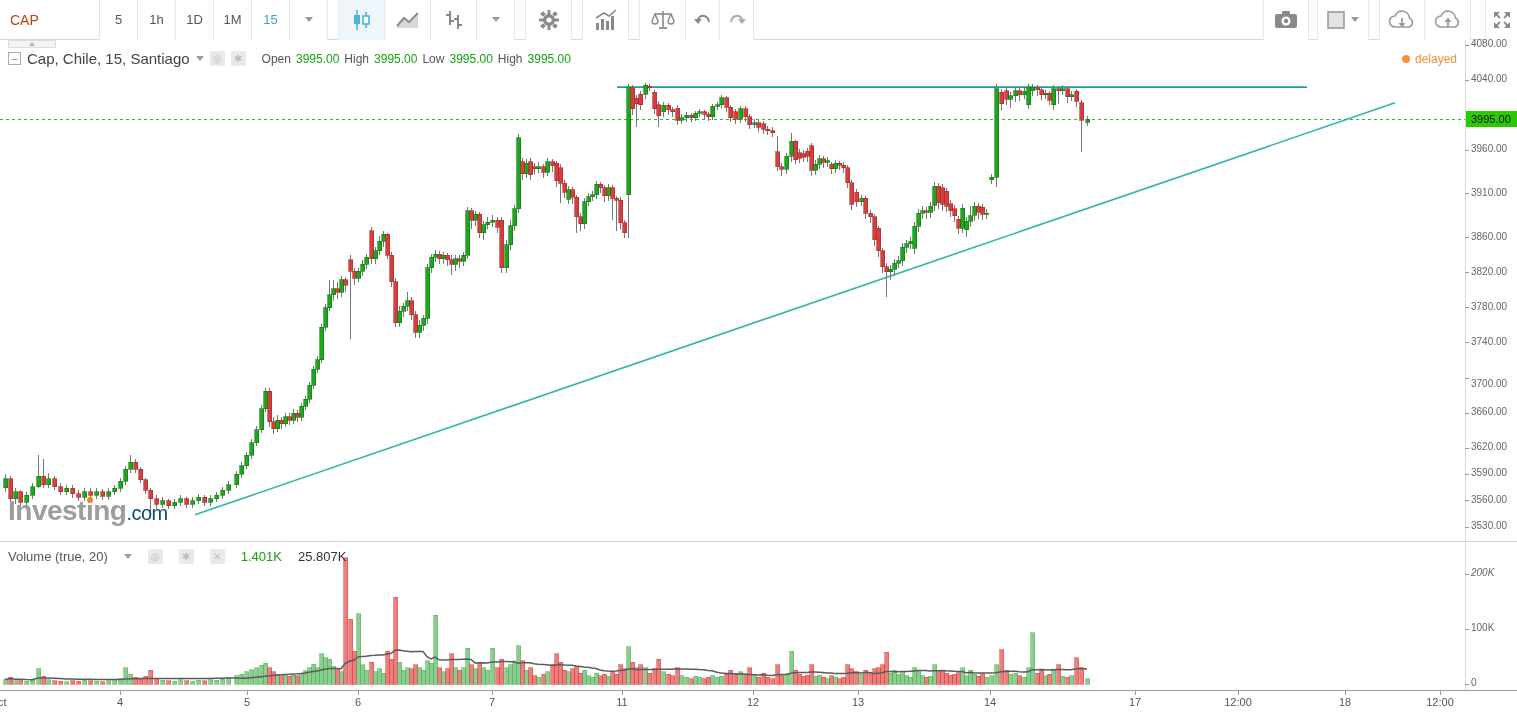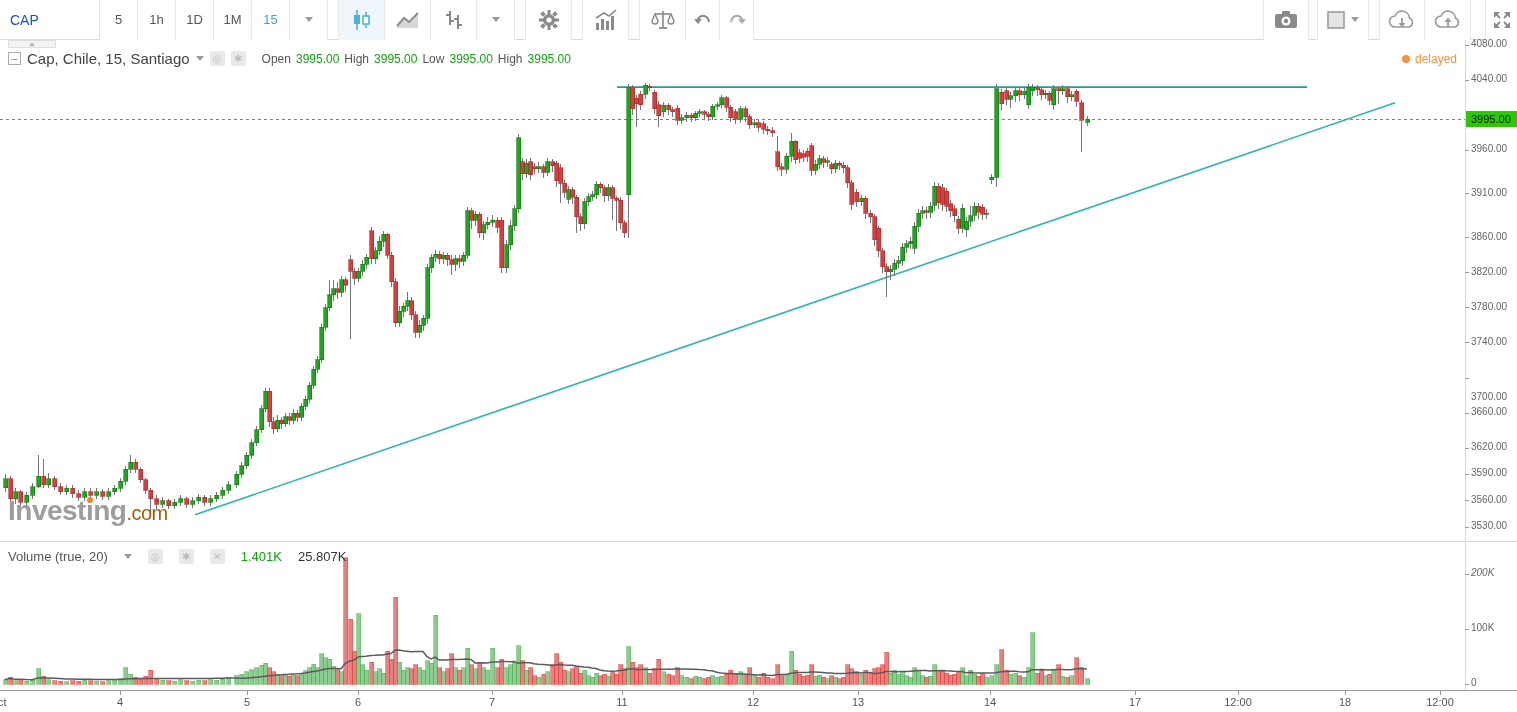--- a/index.html
+++ b/index.html
@@ -2,21 +2,21 @@
 <html><head>
 <meta charset="utf-8">
 <style>
   html,body{margin:0;padding:0;}
   body{width:1517px;height:712px;position:relative;overflow:hidden;background:#fff;
        font-family:"Liberation Sans",sans-serif;-webkit-font-smoothing:antialiased;}
   
   .toolbar{position:absolute;left:0;top:0;width:1517px;height:40px;background:#fff;
            border-bottom:1px solid #d9d9d9;display:flex;align-items:center;box-sizing:border-box;}
   .symbol-box{width:100px;height:40px;line-height:40px;padding-left:10px;box-sizing:border-box;
-              font-size:14px;color:#1d4ed8;border-right:1px solid #e4e4e4;}
+              font-size:14px;color:#c2410c;border-right:1px solid #e4e4e4;}
   .tb-btn{height:40px;min-width:38px;display:flex;align-items:center;justify-content:center;
           border-right:1px solid #e9e9e9;box-sizing:border-box;font-size:13px;color:#555;cursor:pointer;background:#fff;}
   .tb-btn.sel{color:#3fa3dc;}
   .tb-btn.iconbtn{min-width:46px;}
   .tb-caret{width:26px;}
   .caret{width:0;height:0;border-left:4px solid transparent;border-right:4px solid transparent;
          border-top:5px solid #9a9a9a;display:inline-block;}
   .tb-gap{width:10px;height:40px;border-right:1px solid #e9e9e9;}
   .tb-right{margin-left:auto;display:flex;align-items:center;height:40px;}
   .candle-sel{background:#eef6fb;}
@@ -38,21 +38,21 @@
              text-align:center;border-radius:2px;}
   .ohlc{font-size:12px;color:#555;margin-left:10px;display:flex;gap:5px;align-items:center;}
   .ohlc b{font-weight:normal;color:#12a50f;}
   .delayed{position:absolute;right:60px;top:52px;font-size:12px;color:#f8923c;display:flex;align-items:center;gap:5px;}
   .delayed .dot{width:8px;height:8px;border-radius:50%;background:#f8923c;}
   .price-tag{position:absolute;left:1466px;top:111px;width:51px;height:16px;background:#2bc902;color:#111;
              font-size:11px;line-height:16px;text-align:left;padding-left:5px;box-sizing:border-box;}
   .watermark{position:absolute;left:8px;top:495px;color:#9d9d9d;font-size:28px;font-weight:bold;letter-spacing:-.5px;}
   .watermark .idot{position:relative;}
   .watermark .idot::before{content:"";position:absolute;left:1px;top:2px;width:6px;height:6px;border-radius:50%;background:#f6861f;}
-  .watermark .com{font-weight:normal;font-size:20px;color:#a16207;}
+  .watermark .com{font-weight:normal;font-size:20px;color:#0c4a6e;}
   .vol-legend{position:absolute;left:8px;top:549px;font-size:13px;color:#555;display:flex;align-items:center;gap:16px;}
   .vol-legend .g{color:#12a50f;}
   .vol-legend .k{color:#333;}
   .mini-tab{position:absolute;left:8px;top:40px;width:48px;height:8px;background:#f4f4f4;border:1px solid #ddd;
             box-sizing:border-box;display:flex;align-items:center;justify-content:center;}
   .mini-tab .up{width:0;height:0;border-left:3px solid transparent;border-right:3px solid transparent;border-bottom:4px solid #b5b5b5;}
   svg{display:block;}
 </style>
 </head>
 <body>
@@ -953,21 +953,21 @@
     <div class="ptick" style="top: 186.982px;">3910.00</div>
     <div class="ptick-dash" style="top: 237.3px;"></div>
     <div class="ptick" style="top: 230.8px;">3860.00</div>
     <div class="ptick-dash" style="top: 272.355px;"></div>
     <div class="ptick" style="top: 265.855px;">3820.00</div>
     <div class="ptick-dash" style="top: 307.409px;"></div>
     <div class="ptick" style="top: 300.909px;">3780.00</div>
     <div class="ptick-dash" style="top: 342.464px;"></div>
     <div class="ptick" style="top: 335.964px;">3740.00</div>
     <div class="ptick-dash" style="top: 377.518px;"></div>
-    <div class="ptick" style="top: 391px; text-align: center;">3700.00</div>
+    <div class="ptick" style="top: 378px; text-align: center;">3700.00</div>
     <div class="ptick-dash" style="top: 412.573px;"></div>
     <div class="ptick" style="top: 406.073px;">3660.00</div>
     <div class="ptick-dash" style="top: 447.627px;"></div>
     <div class="ptick" style="top: 441.127px;">3620.00</div>
     <div class="ptick-dash" style="top: 473.918px;"></div>
     <div class="ptick" style="top: 467.418px;">3590.00</div>
     <div class="ptick-dash" style="top: 500.209px;"></div>
     <div class="ptick" style="top: 493.709px;">3560.00</div>
     <div class="ptick-dash" style="top: 526.5px;"></div>
     <div class="ptick" style="top: 520px;">3530.00</div>

